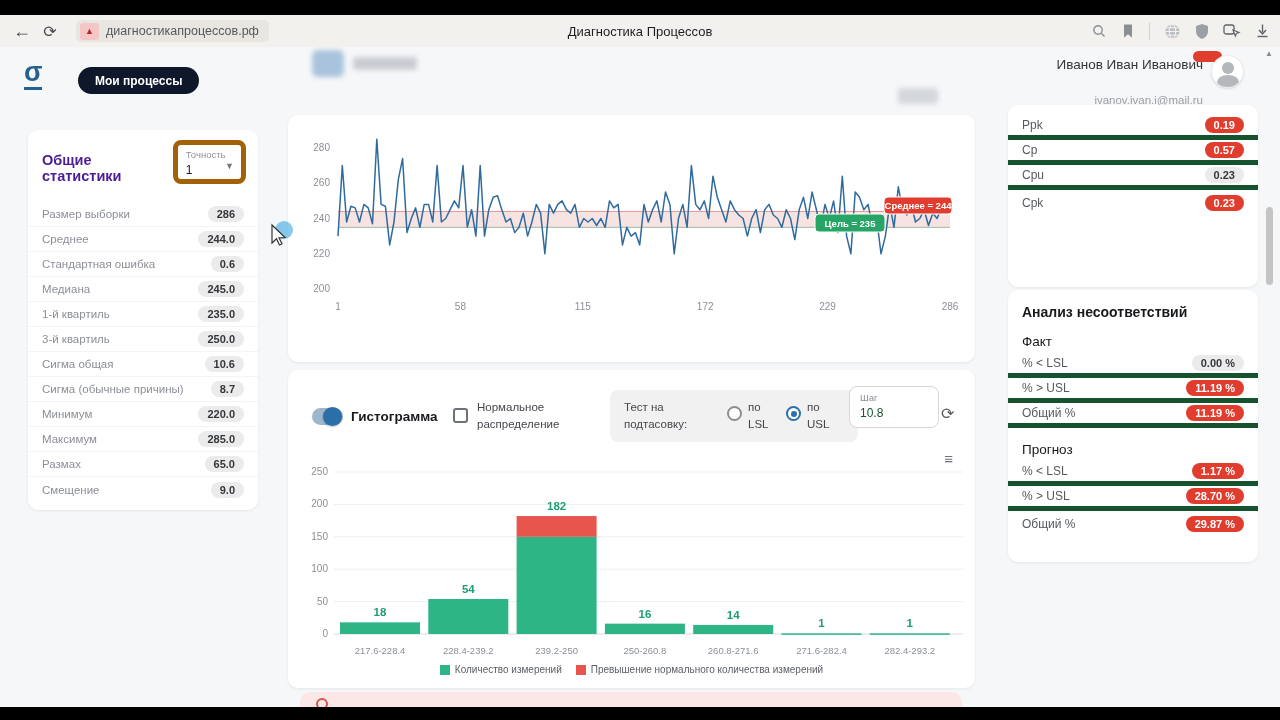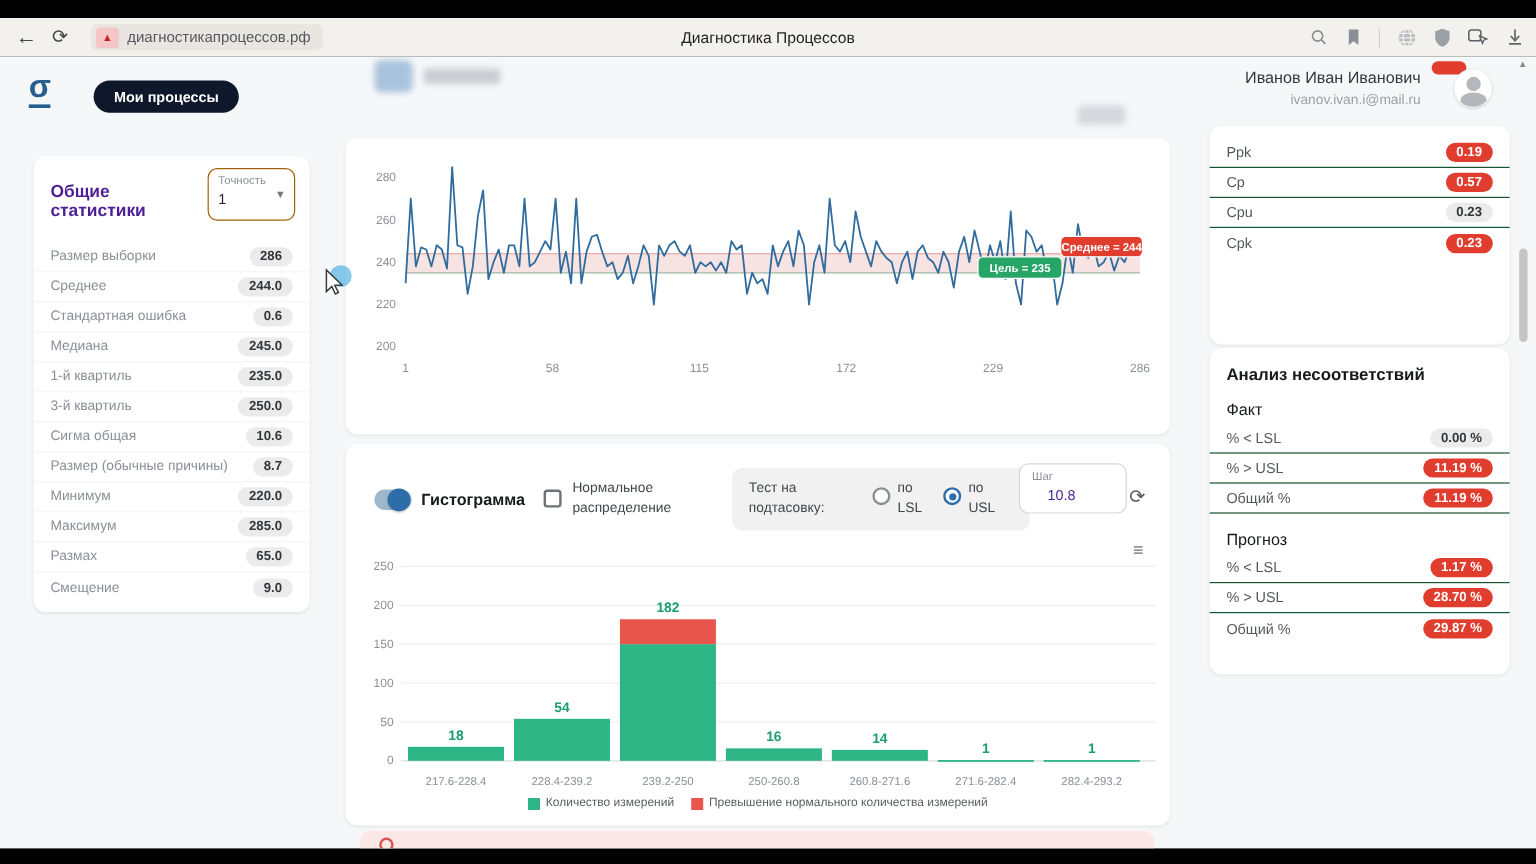--- a/index.html
+++ b/index.html
@@ -24,33 +24,33 @@
   .card { position:absolute; background:#fff; border-radius:10px; box-shadow:0 1px 3px rgba(0,0,0,.07); }
 
   .logo { position:absolute; left:24px; top:12px; font-size:27px; font-weight:bold; color:#27608f; line-height:1; border-bottom:3px solid #27608f; padding-bottom:1px; }
   .btn-primary { position:absolute; left:78px; top:20px; height:27px; padding:0 17px; border:none; border-radius:14px; background:#0f172a; color:#fff; font-size:12px; font-weight:bold; font-family:inherit; cursor:pointer; }
 
   .blur-chip { position:absolute; left:312px; top:3px; width:32px; height:27px; border-radius:6px; background:#a9c3dc; filter:blur(2.5px); }
   .blur-text { position:absolute; left:353px; top:10px; width:64px; height:13px; border-radius:3px; background:#c9cdd3; filter:blur(2.5px); }
   .blur-text2 { position:absolute; left:898px; top:41px; width:40px; height:16px; border-radius:4px; background:#d4d7db; filter:blur(2.5px); }
   .stray-pill { position:absolute; left:1193px; top:4px; width:29px; height:11px; border-radius:6px; background:#e03d2f; }
 
-  .user-block { position:absolute; right:36px; top:8px; display:flex; align-items:flex-end; gap:27px; }
+  .user-block { position:absolute; right:36px; top:8px; display:flex; align-items:flex-start; gap:8px; }
   .user-texts { text-align:right; padding-top:2px; }
   .user-name { font-size:13.5px; color:#33373c; }
-  .user-email { font-size:11.5px; color:#9aa0a6; margin-top:6px; }
+  .user-email { font-size:11.5px; color:#9aa0a6; margin-top:22px; }
   .avatar { width:33px; height:33px; border-radius:50%; background:#fff; border:1px solid #eee; position:relative; overflow:hidden; box-shadow:0 1px 2px rgba(0,0,0,.12); }
   .avatar .head { position:absolute; left:10px; top:6px; width:12px; height:12px; border-radius:50%; background:#b4b8bc; }
   .avatar .body { position:absolute; left:5px; top:19px; width:22px; height:14px; border-radius:50%; background:#b4b8bc; }
 
   
   .stats-card { left:28px; top:83px; width:230px; height:380px; }
   .stats-head { display:flex; justify-content:space-between; padding:10px 12px 0 14px; }
   .stats-title { font-size:14.5px; font-weight:bold; color:#4c1d95; padding-top:12px; }
-  .precision-box { width:74px; height:44px; border:1px solid #a16207; border-radius:8px; padding:4px 8px; position:relative; cursor:pointer; }
+  .precision-box { width:74px; height:44px; border:5px solid #a16207; border-radius:8px; padding:4px 8px; position:relative; cursor:pointer; }
   .precision-label { font-size:9.5px; color:#8d9197; }
   .precision-value { font-size:12px; color:#222; margin-top:3px; }
   .precision-chev { position:absolute; right:7px; top:16px; font-size:9px; color:#777; }
   .stats-rows { margin-top:18px; }
   .stat-row { height:25px; display:flex; align-items:center; justify-content:space-between; padding:0 14px; border-bottom:1px solid #f4f4f5; }
   .stat-row:last-child { border-bottom:none; }
   .stat-label { font-size:11.5px; color:#8b8f96; }
   .pill { font-size:11px; font-weight:bold; color:#33363a; background:#ebebeb; border-radius:9px; padding:2px 9px; white-space:nowrap; }
   .pill.red { background:#e03d2f; color:#fff; }
 
@@ -67,35 +67,35 @@
   .checkbox-label { position:absolute; left:189px; top:9px; width:110px; font-size:11.5px; color:#43474c; line-height:1.5; }
   .fudge-box { position:absolute; left:322px; top:0; width:248px; height:52px; background:#f1f1f2; border-radius:8px; }
   .fudge-label { position:absolute; left:14px; top:9px; width:80px; font-size:11.5px; color:#43474c; line-height:1.5; }
   .radio-opt { position:absolute; top:9px; display:flex; gap:6px; cursor:pointer; }
   .radio-circle { width:15px; height:15px; border:2px solid #8a8f94; border-radius:50%; background:#fff; margin-top:7px; position:relative; }
   .radio-circle.sel { border-color:#2b6ea8; }
   .radio-circle.sel::after { content:""; position:absolute; left:2.5px; top:2.5px; width:6px; height:6px; border-radius:50%; background:#2b6ea8; }
   .radio-label { font-size:11.5px; color:#43474c; line-height:1.5; }
   .step-box { position:absolute; left:561px; top:-4px; width:90px; height:42px; border:1px solid #d7d7d7; border-radius:8px; background:#fff; padding:5px 10px; }
   .step-label { font-size:9.5px; color:#8d9197; }
-  .step-value { font-size:12px; color:#4c1d95; margin-top:3px;margin-left:13px; }
+  .step-value { font-size:12px; color:#14532d; margin-top:3px; }
   .refresh-icon { position:absolute; left:653px; top:14px; font-size:16px; color:#55595e; cursor:pointer; }
   .menu-icon { position:absolute; right:22px; top:80px; font-size:15px; color:#6d7278; cursor:pointer; letter-spacing:0; }
   .hist-legend { position:absolute; left:0; top:294px; width:100%; display:flex; justify-content:center; gap:14px; }
   .legend-item { display:flex; align-items:center; gap:5px; }
   .legend-sq { width:10px; height:10px; }
   .legend-txt { font-size:10px; color:#5a5e63; }
 
   .alert-strip { position:absolute; left:300px; top:645px; width:662px; height:15px; background:#fbe7e5; border-radius:10px 10px 0 0; overflow:hidden; }
   .alert-circle { position:absolute; left:16px; top:6px; width:12px; height:12px; border:2px solid #d9534f; border-radius:50%; background:#fbe7e5; }
 
   
   .cap-card { left:1008px; top:58px; width:250px; height:182px; }
   .cap-rows { padding-top:10px; }
-  .cap-row { height:25px; display:flex; align-items:center; justify-content:space-between; padding:0 14px; border-bottom:1px solid #14532d; }
+  .cap-row { height:25px; display:flex; align-items:center; justify-content:space-between; padding:0 14px; border-bottom:5px solid #14532d; }
   .cap-row:last-child { border-bottom:none; }
   .cap-label { font-size:12px; color:#55595e; }
 
   .ana-card { left:1008px; top:243px; width:250px; height:272px; }
   .ana-title { font-size:14px; font-weight:bold; color:#17191c; padding:14px 14px 0 14px; }
   .ana-section-title { font-size:13.5px; font-weight:normal; color:#17191c; padding:14px 14px 4px 14px; }
 
   .scrollbar { position:absolute; right:7px; top:0; width:8px; height:660px; }
   .scroll-up { position:absolute; right:0; top:2px; font-size:8px; color:#8a8a8a; }
   .scroll-thumb { position:absolute; right:0; top:160px; width:7px; height:78px; background:#c4c4c4; border-radius:4px; }
@@ -211,21 +211,21 @@
           </div>
           <div class="stat-row">
             <span class="stat-label">3-й квартиль</span>
             <span class="pill">250.0</span>
           </div>
           <div class="stat-row">
             <span class="stat-label">Сигма общая</span>
             <span class="pill">10.6</span>
           </div>
           <div class="stat-row">
-            <span class="stat-label">Размер (обычные причины)</span>
+            <span class="stat-label">Сигма (обычные причины)</span>
             <span class="pill">8.7</span>
           </div>
           <div class="stat-row">
             <span class="stat-label">Минимум</span>
             <span class="pill">220.0</span>
           </div>
           <div class="stat-row">
             <span class="stat-label">Максимум</span>
             <span class="pill">285.0</span>
           </div>

